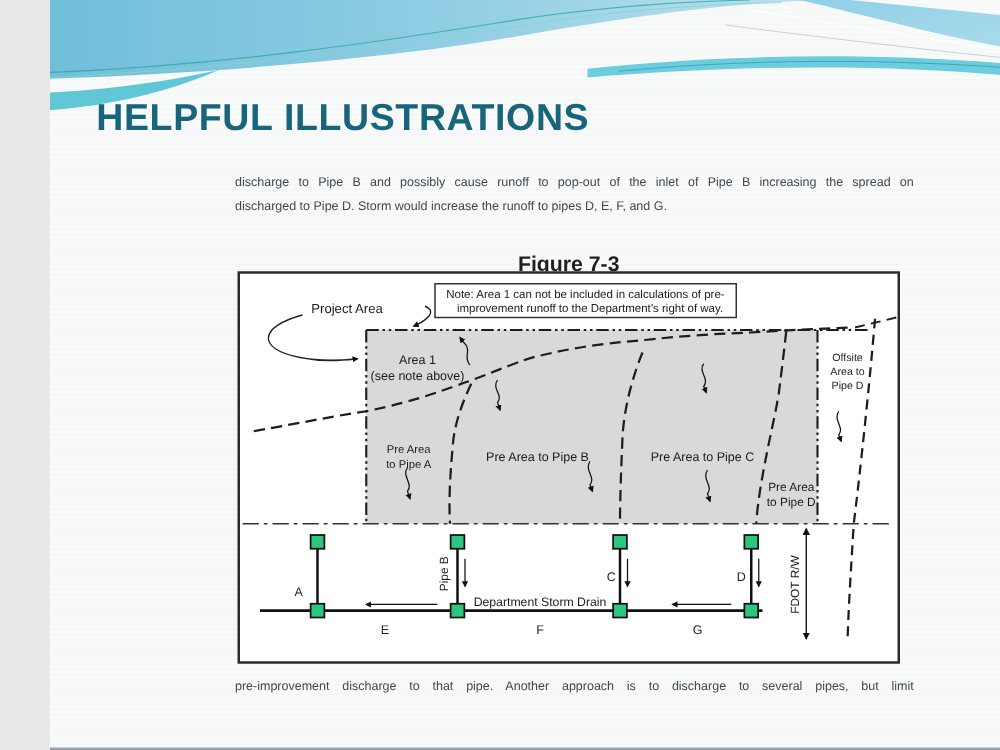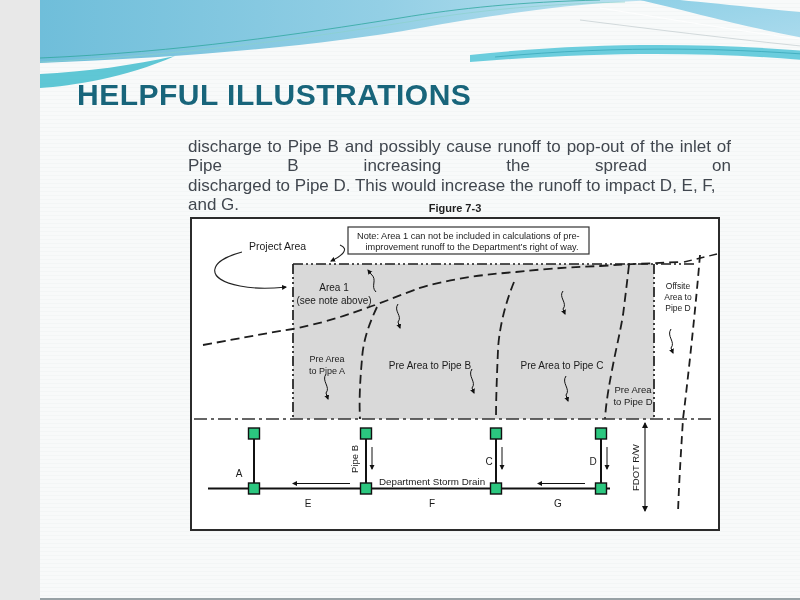--- a/index.html
+++ b/index.html
@@ -9,28 +9,28 @@
     background:repeating-linear-gradient(180deg,#f8fafa 0 3px,#f3f6f6 3px 4px);
     font-family:"Liberation Sans", sans-serif;
     margin-left:40px;
   }
   .header-svg { position:absolute; top:0; left:0; }
   .slide-title {
     position:absolute; left:37px; top:78px;
     font-size:30px; font-weight:bold; letter-spacing:0.5px;
     color:#18657B; white-space:nowrap;
   }
-  .body-par { position:absolute; left:148px; width:543px; font-size:17px; line-height:19.3px; color:#41474F; }
+  .body-par { position:absolute; left:148px; width:543px; font-size:10px; line-height:19.3px; color:#41474F; }
   .par-top { top:137px; }
   .par-bottom { top:540px; }
   .line { width:100%; }
   .just { text-align:justify; text-align-last:justify; }
   .fig-title {
     position:absolute; left:152px; top:202px; width:526px;
-    text-align:center; font-size:11px; font-weight:bold; color:#1f1f1f;
+    text-align:center; font-size:17px; font-weight:bold; color:#1f1f1f;
   }
   .fig-box {
     position:absolute; left:150px; top:217px; width:526px; height:310px;
     background:#ffffff; border:2px solid #2b2b2b;text-align:center;
   }
   .bottom-edge { position:absolute; left:0; bottom:0; width:800px; height:2px; background:#98A2A6; }
   svg text { font-family:"Liberation Sans", sans-serif; fill:#1b1b1b; }
 </style>
 </head>
 <body>
@@ -65,21 +65,21 @@
     <g>
       <path d="M0,58 C140,52 260,34 360,18 C420,8 480,2 560,0" fill="none" stroke="#2FA79F" stroke-width="1" opacity="0.8"></path>
       <path d="M0,62 C150,55 280,36 380,20 C440,10 505,4 585,2" fill="none" stroke="#8AD2CA" stroke-width="0.8" opacity="0.8"></path>
     </g>
   </svg>
 
   <div class="slide-title">HELPFUL ILLUSTRATIONS</div>
 
   <div class="body-par par-top">
     <div class="line just">discharge to Pipe B and possibly cause runoff to pop-out of the inlet of Pipe B increasing the spread on</div>
-    <div class="line">discharged to Pipe D.  This would increase the runoff to impact D, E, F, and G.</div>
+    <div class="line">discharged to Pipe D.  Storm would increase the runoff to pipes D, E, F, and G.</div>
   </div>
 
   <div class="fig-title">Figure 7-3</div>
 
   <div class="fig-box">
     <svg width="526" height="310" viewBox="0 0 526 310">
       <defs>
         <marker id="arr" markerWidth="7" markerHeight="7" refX="5" refY="3" orient="auto" markerUnits="userSpaceOnUse">
           <path d="M0,0 L6,3 L0,6 Z" fill="#111"></path>
         </marker>
@@ -178,16 +178,17 @@
       </g>
 
       <g>
         <line x1="453" y1="204" x2="453" y2="292" stroke="#111" stroke-width="1.1" marker-start="url(#arrR)" marker-end="url(#arr)"></line>
         <text transform="translate(447,272) rotate(-90)" font-size="9.5">FDOT R/W</text>
       </g>
     </svg>
   </div>
 
   <div class="body-par par-bottom">
+    <div class="line just">pre-improvement discharge to that pipe.  Another approach is to discharge to several pipes, but limit</div>
   </div>
 
   <div class="bottom-edge"></div>
 </div>
 
 </body></html>

